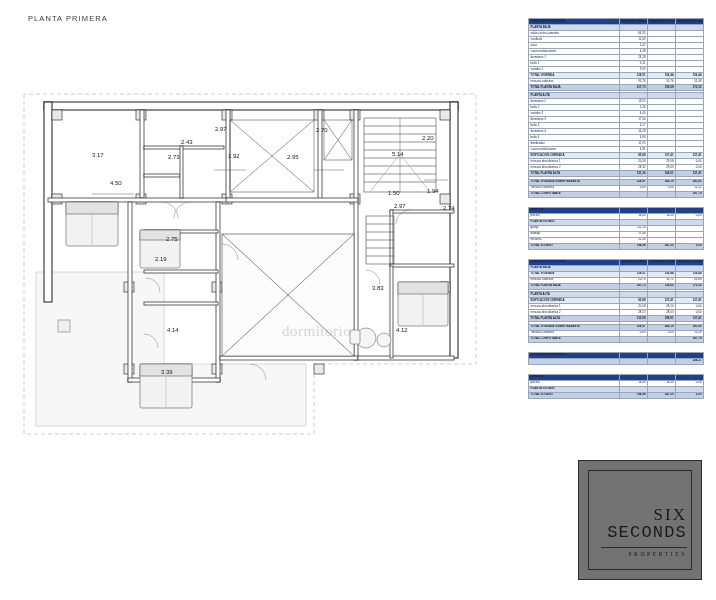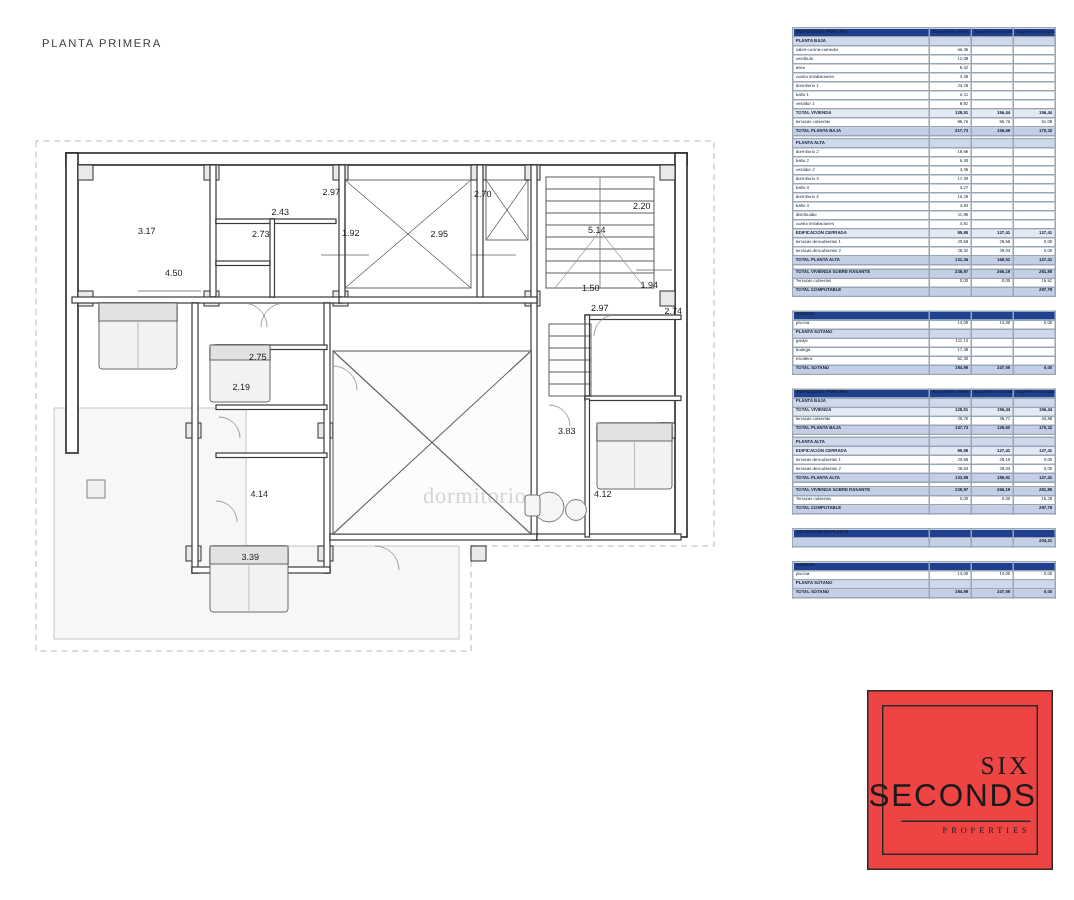--- a/index.html
+++ b/index.html
@@ -12,21 +12,21 @@
     background: #ffffff;
     font-family: "Liberation Sans", sans-serif;
     position: relative;
     overflow: hidden;
   }
 
   
   .page-title {
     position: absolute;
     left: 28px;
-    top: 24px;
+    top: 14px;
     font-size: 7.5px;
     letter-spacing: 1.1px;
     color: #3a3a3a;
     text-align: center;
   }
 
   
   .plan {
     position: absolute;
     left: 14px;
@@ -103,21 +103,21 @@
   col.c4 { width: 16%; }
 
   
   .logo-box {
     position: absolute;
     left: 578px;
     top: 460px;
     width: 122px;
     height: 118px;
     border: 1px solid #2b2b2b;
-    background: #ef4444;
+    background: #737373;
   }
   .logo-inner {
     position: absolute;
     left: 9px;
     top: 9px;
     right: 9px;
     bottom: 9px;
     border: 1px solid #2b2b2b;
   }
   .logo-text {
@@ -129,22 +129,22 @@
     padding-right: 14px;
     color: #1a1a1a;
   }
   .logo-six {
     font-family: "Liberation Serif", serif;
     font-size: 17px;
     letter-spacing: 2px;
     line-height: 1;
   }
   .logo-seconds {
-    font-family: Liberation Sans, sans-serif;
-    font-size: 21px;
+    font-family: Liberation Mono, monospace;
+    font-size: 17px;
     letter-spacing: 1.2px;
     line-height: 1.15;
   }
   .logo-rule {
     height: 1px;
     background: #2b2b2b;
     margin: 4px 0 3px auto;
     width: 86px;
   }
   .logo-props {

